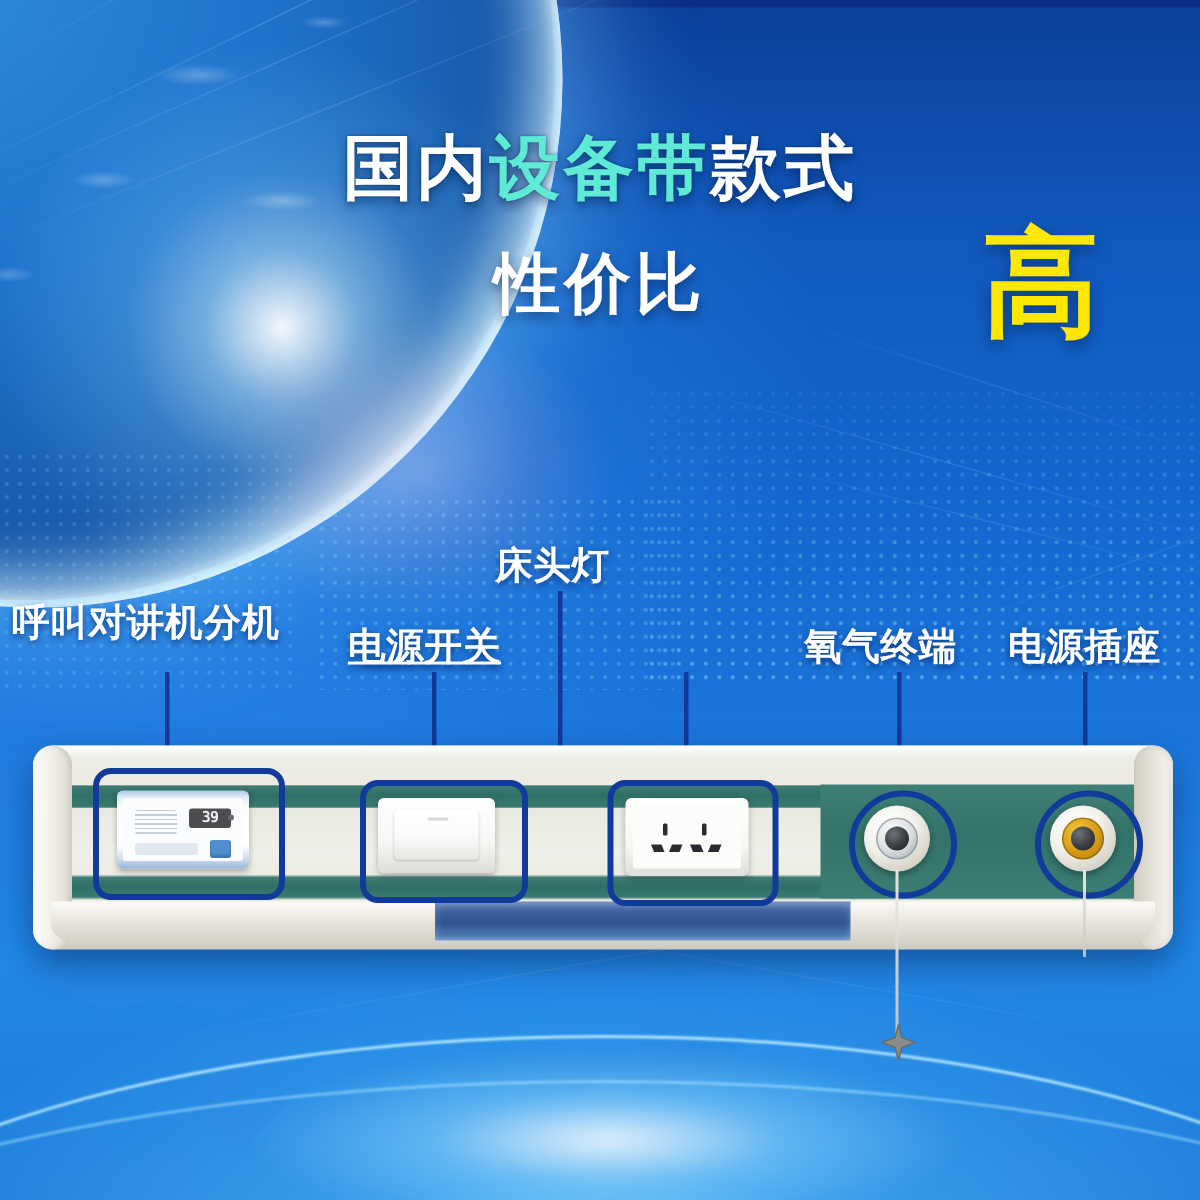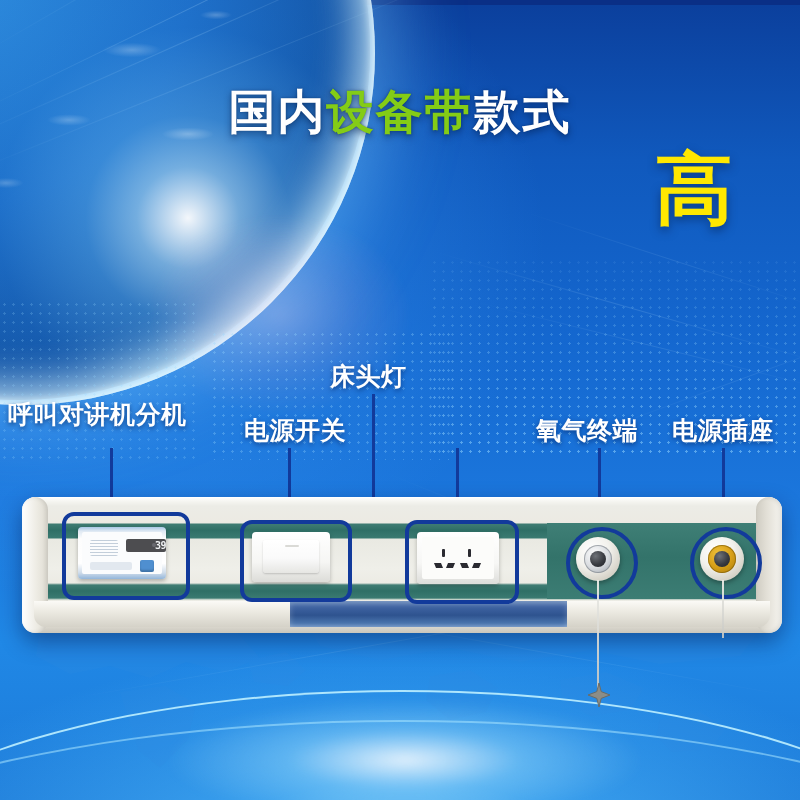--- a/index.html
+++ b/index.html
@@ -90,21 +90,21 @@
   }
 
   
   .headline{
     position:absolute;left:0;right:0;top:88px;text-align:center;
     font-size:47px;line-height:1;font-weight:bold;letter-spacing:2px;
     color:#ffffff;
     text-shadow:0 3px 7px rgba(0,25,70,.55), 0 0 2px rgba(0,30,80,.5);
     white-space:nowrap;
   }
-  .headline .hl{color:#84cc16;font-family:Liberation Mono, monospace;}
+  .headline .hl{color:#5eead4;font-family:Liberation Mono, monospace;}
   .subline{
     position:absolute;left:0;right:0;top:168px;text-align:center;
     font-size:44px;line-height:1;font-weight:bold;letter-spacing:3px;
     color:#ffffff;white-space:nowrap;
     text-shadow:0 3px 7px rgba(0,25,70,.55);
   }
   .bigword{
     position:absolute;left:655px;top:150px;
     font-size:78px;line-height:1;font-weight:bold;color:#ffe800;
     text-shadow:0 4px 10px rgba(0,25,70,.5);
@@ -173,23 +173,23 @@
     background:linear-gradient(180deg,#a9c8e6 0%,#dfe9f3 8%,#fdfdfd 22%,#ffffff 70%,#cfdcea 88%,#93b6da 100%);
     box-shadow:0 2px 4px rgba(0,0,0,.28);
   }
   .ic-face{position:absolute;left:4px;top:5px;right:4px;bottom:5px;background:#fbfcfd;border-radius:2px;}
   .ic-speaker{
     position:absolute;left:8px;top:8px;width:28px;height:16px;
     background:repeating-linear-gradient(180deg,#b9c6d4 0 1px,#fbfcfd 1px 3px);
     border-radius:2px;opacity:.85;
   }
   .ic-display{
-    position:absolute;left:44px;top:7px;width:40px;height:13px;border-radius:2px;
+    position:absolute;left:44px;top:7px;width:28px;height:13px;border-radius:2px;
     background:#4d4d50;color:#f0f2f4;font-family:"DejaVu Sans Mono","Liberation Mono",monospace;
-    font-size:10px;font-weight:bold;line-height:13px;text-align:right;letter-spacing:-.5px;
+    font-size:10px;font-weight:bold;line-height:13px;text-align:center;letter-spacing:-.5px;
   }
   .ic-led{position:absolute;left:70px;top:11px;width:4px;height:4px;border-radius:50%;background:#6a6a70;}
   .ic-bar{position:absolute;left:8px;top:30px;width:42px;height:8px;border-radius:2px;background:#e2e8ef;}
   .ic-btn{position:absolute;left:58px;top:28px;width:14px;height:12px;border-radius:2px;background:#4f8fd0;box-shadow:inset 0 -2px 2px rgba(0,0,0,.2);}
 
   
   .switch{
     position:absolute;left:252px;top:532px;width:78px;height:50px;border-radius:4px;
     background:linear-gradient(180deg,#ffffff 0%,#f6f6f4 60%,#dcdcd8 100%);
     box-shadow:0 2px 4px rgba(0,0,0,.25);
@@ -276,24 +276,27 @@
     </g>
   </svg>
 
   <div class="glowfloor"></div>
   <div class="arc a1"></div>
   <div class="arc a2"></div>
 
   <div class="headline">
     <span>国内</span><span class="hl">设备带</span><span>款式</span>
   </div>
+  <div class="subline">
+    <span>性价比</span>
+  </div>
   <div class="bigword">高</div>
 
   <div class="label" style="left:8px;top:398px;text-align:center;">呼叫对讲机分机</div>
-  <div class="label" style="left:244px;top:414px;">电源开关</div>
+  <div class="label" style="left:232px;top:414px;text-decoration:underline;">电源开关</div>
   <div class="label" style="left:330px;top:360px;">床头灯</div>
   <div class="label" style="left:536px;top:414px;">氧气终端</div>
   <div class="label" style="left:672px;top:414px;">电源插座</div>
 
   <div class="leader" style="left:110px;top:448px;height:72px;"></div>
   <div class="leader" style="left:288px;top:448px;height:78px;"></div>
   <div class="leader" style="left:372px;top:394px;height:218px;"></div>
   <div class="leader" style="left:456px;top:448px;height:78px;"></div>
   <div class="leader" style="left:598px;top:448px;height:70px;"></div>
   <div class="leader" style="left:722px;top:448px;height:70px;"></div>

